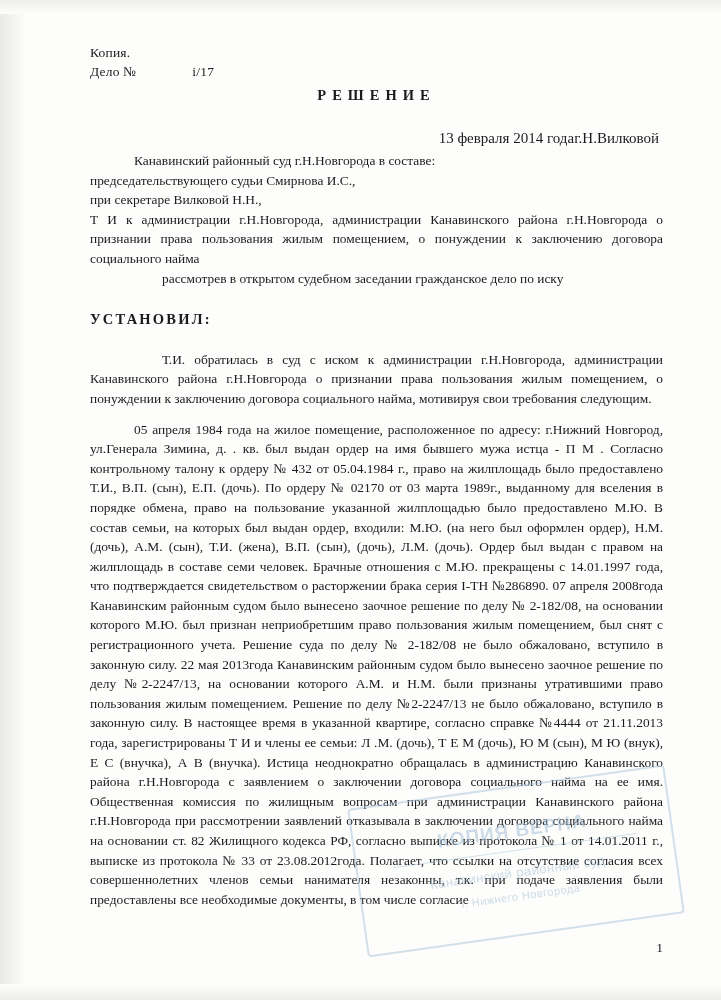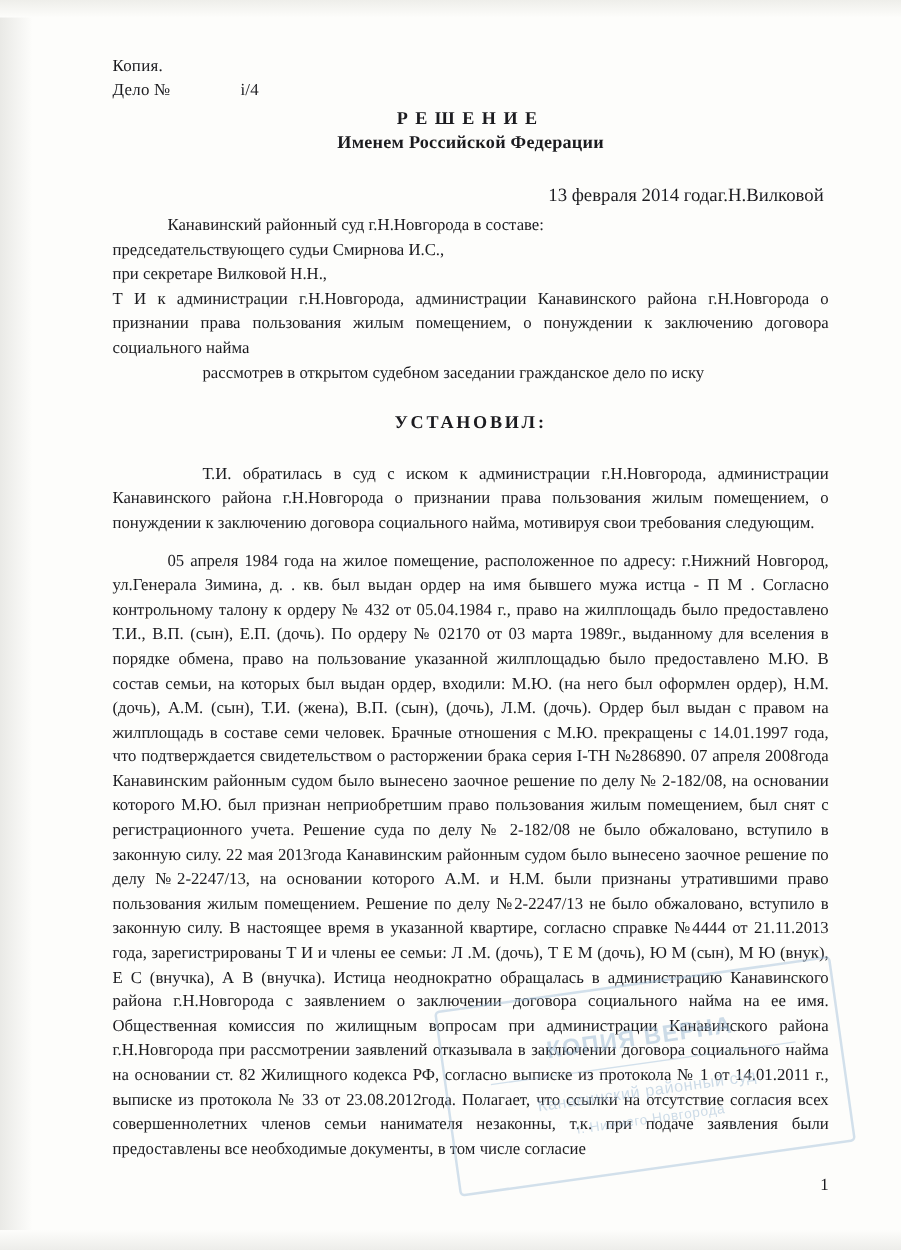--- a/index.html
+++ b/index.html
@@ -94,21 +94,21 @@
     text-align: justify;
     text-justify: inter-word;
   }
   .indent {
     text-indent: 44px;
   }
   .indent-big {
     text-indent: 72px;
   }
   .center-heading {
-    text-align: center;
+    text-align: left;
     font-size: 14.5px;
     font-weight: bold;
     letter-spacing: 2.2px;
     margin: 22px 0 20px 0;
   }
   .gap {
     height: 11px;
   }
 
   .page-number {
@@ -149,26 +149,25 @@
 </head>
 <body>
 
 <div class="page">
   <div class="scan-edge-left"></div>
   <div class="scan-edge-top"></div>
   <div class="scan-edge-bottom"></div>
 
   <div class="hdr-line">Копия.</div>
   <div class="hdr-line hdr-case">
-    <span>Дело №</span><span class="case-no-value">і/4</span>
+    <span>Дело №</span><span class="case-no-value">і/17</span>
   </div>
 
   <div class="title-block">
     <div class="doc-title">РЕШЕНИЕ</div>
-    <div class="doc-subtitle">Именем Российской Федерации</div>
   </div>
 
   <div class="date-city">
     <span>13 февраля 2014 года</span>
     <span>г.Н.Вилковой</span>
   </div>
 
   <div class="body-block">
     <p class="p indent">Канавинский районный суд г.Н.Новгорода в составе:</p>
     <p class="p">председательствующего судьи Смирнова И.С.,</p>

